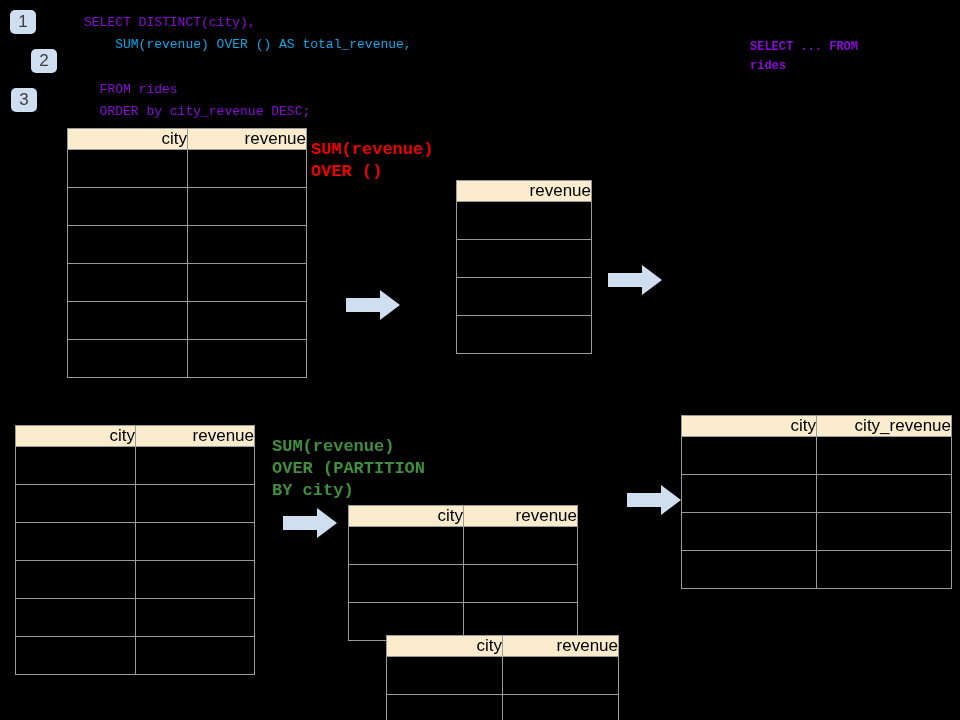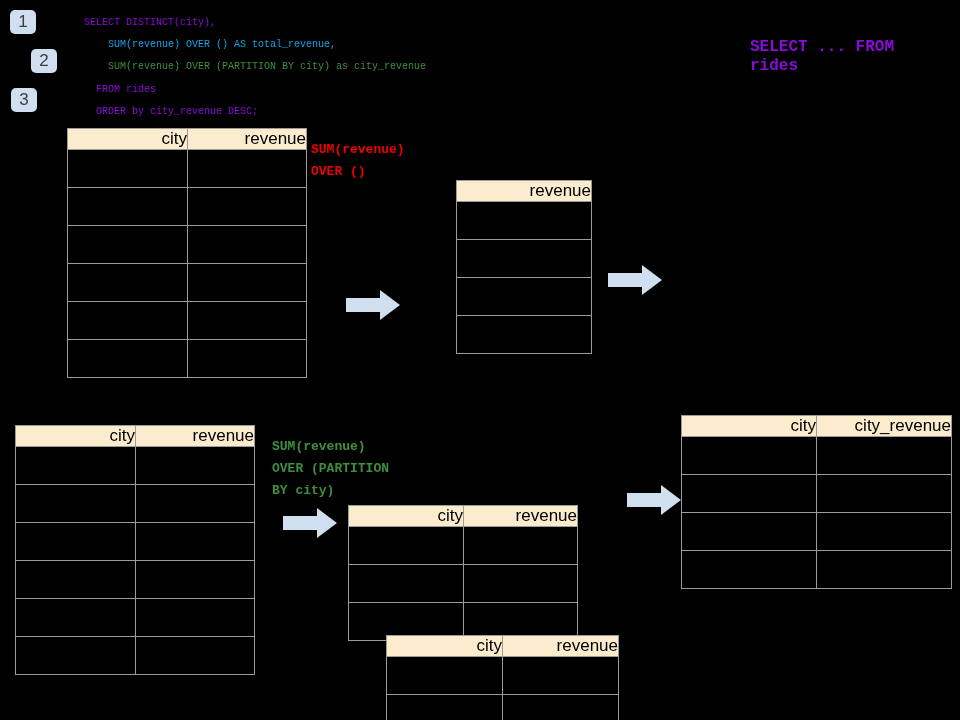--- a/index.html
+++ b/index.html
@@ -28,44 +28,44 @@
     line-height: 24px;
     text-align: center;
     width: 26px;
     height: 24px;
   }
 
   
   .sql {
     position: absolute;
     font-family: "Liberation Mono", monospace;
-    font-size: 10px;
+    font-size: 13px;
     line-height: 21.5px;
     white-space: pre;
     letter-spacing: 0px;
   }
   .sql-purple  { color: #8a0ad8; }
   .sql-red     { color: #0ea5e9; }
   .sql-green   { color: #3f8f3f; }
 
   .sql-note {
     position: absolute;
     font-family: "Liberation Mono", monospace;
-    font-size: 16px;
+    font-size: 12px;
     line-height: 19px;
     white-space: pre;
     color: #8a0ad8;
     font-weight: bold;
   }
 
   
   .annot {
     position: absolute;
     font-family: "Liberation Mono", monospace;
-    font-size: 13px;
+    font-size: 17px;
     line-height: 22px;
     white-space: pre;
     font-weight: bold;
   }
   .annot-red   { color: #ee0000; }
   .annot-green { color: #3f8f3f; }
 
   
   .tbl {
     position: absolute;
@@ -107,21 +107,20 @@
 <body>
 
 <div id="canvas">
 
   <div class="badge" style="left:10px;  top:10px;">1</div>
   <div class="badge" style="left:31px;  top:49px;">2</div>
   <div class="badge" style="left:11px;  top:88px;">3</div>
 
   <div class="sql sql-purple" style="left:84px; top:12px;">SELECT DISTINCT(city),</div>
   <div class="sql sql-red" style="left:84px; top:34px;">    SUM(revenue) OVER () AS total_revenue,</div>
-  <div class="sql sql-green" style="left:84px; top:56px;">    SUM(revenue) OVER (PARTITION BY city) as city_revenue</div>
   <div class="sql sql-purple" style="left:84px; top:79px;font-family:Liberation Mono, monospace;">  FROM rides</div>
   <div class="sql sql-purple" style="left:84px; top:101px;">  ORDER by city_revenue DESC;</div>
 
   <div class="sql-note" style="left:750px; top:38px;">SELECT ... FROM
 rides</div>
 
   <div class="annot annot-red" style="left:311px; top:139px;">SUM(revenue)
 OVER ()</div>
   <div class="annot annot-green" style="left:272px; top:436px;">SUM(revenue)
 OVER (PARTITION

